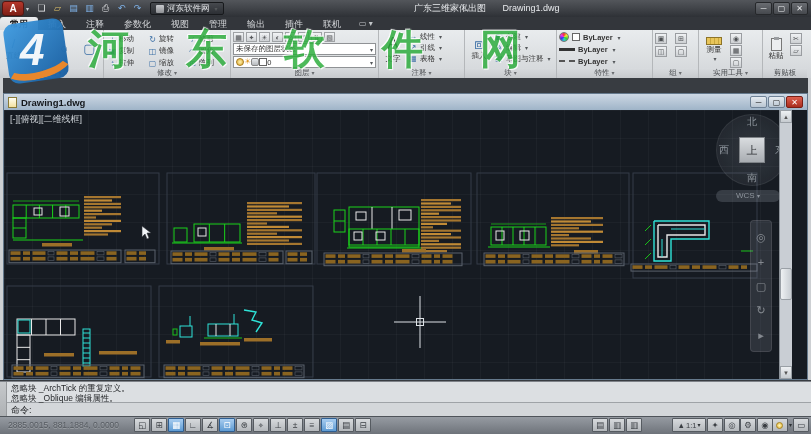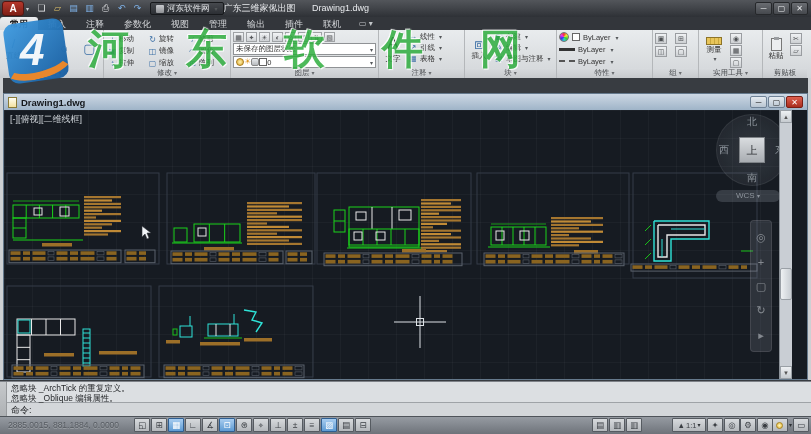--- a/index.html
+++ b/index.html
@@ -11,21 +11,21 @@
     background:linear-gradient(#53565b,#2e3136);display:flex;align-items:center;color:#d8dadd;font-size:9px;}
   .logo{width:22px;height:15px;margin-left:2px;border-radius:3px;
     background:linear-gradient(#b5382c,#7e1f16);color:#fff;font-weight:bold;font-size:10px;
     display:flex;align-items:center;justify-content:center;border:1px solid #551511;}
   .qat{display:flex;align-items:center;gap:3px;margin-left:6px;}
   .qic{width:13px;height:13px;font-size:9px;line-height:13px;text-align:center;color:#e8eaec;cursor:default;}
   .qic.blue{color:#7fb2e8;} .qic.yel{color:#e0c26a;}
   .wsbox{display:flex;align-items:center;gap:3px;margin-left:6px;padding:1px 5px;height:13px;
     background:linear-gradient(#46494e,#2c2f34);border:1px solid #17191c;border-radius:2px;font-size:8.5px;color:#e3e5e8;}
   .wsico{width:8px;height:8px;background:linear-gradient(#c8cace,#8e9094);border-radius:1px;}
-  .apptitle{flex:1;font-size:9px;color:#e9ebee;white-space:nowrap;overflow:hidden;}
+  .apptitle{flex:1;text-align:center;font-size:9px;color:#e9ebee;white-space:nowrap;overflow:hidden;}
   .apptitle .file{margin-left:14px;}
   .searchwrap{display:flex;align-items:center;gap:3px;margin-right:4px;}
   .search{width:104px;height:12px;background:#3c3f44;border:1px solid #1b1d20;color:#cfd2d5;
     font-size:8px;padding:0 3px;}
   .search::placeholder{color:#9a9da1;}
   .tico{width:12px;height:12px;text-align:center;line-height:12px;font-size:9px;color:#d6d8db;}
   .badge{width:12px;height:12px;background:#2a6bc0;border:1px solid #123a70;color:#fff;font-weight:bold;
     font-size:9px;text-align:center;line-height:11px;border-radius:2px;}
   .helpc{width:12px;height:12px;border-radius:50%;border:1px solid #9a9da1;font-size:8px;text-align:center;line-height:11px;color:#e0e2e5;}
   .winbtns{display:flex;gap:1px;margin:0 3px 0 5px;}
@@ -60,21 +60,21 @@
   .ddarr{font-size:6px;color:#55585b;margin-left:2px;}
   .bulb{width:8px;height:8px;border-radius:50%;background:radial-gradient(#fff3b0,#dca62e);border:1px solid #a87c1d;}
   .sun{color:#e0992a;font-size:8px;line-height:8px;}
   .keyi{width:8px;height:8px;background:linear-gradient(#e8eaec,#b8bbbe);border:1px solid #888;border-radius:2px;}
   .swatch{width:8px;height:8px;background:#fff;border:1px solid #666;}
   .anrow{display:flex;align-items:center;gap:2px;height:11px;font-size:7.5px;color:#333;}
   .anrow .g{color:#3a6ea5;font-size:8px;width:10px;text-align:center;}
   .bigA{font-size:17px;color:#111;line-height:20px;}
   .wheel{width:10px;height:10px;border-radius:50%;border:1px solid #777;
     background:conic-gradient(#e33,#ee3,#3c3,#3cc,#33e,#e3e,#e33);}
-  .prow{display:flex;align-items:center;gap:3px;height:12px;font-size:7.5px;color:#333;}
+  .prow{display:flex;align-items:center;gap:3px;height:12px;font-size:7.5px;color:#333;font-weight:bold;}
   .lnthick{width:16px;height:3px;background:#333;}
   .lndash{width:16px;height:0;border-top:2px dashed #555;}
   .ruler{width:16px;height:8px;background:repeating-linear-gradient(90deg,#e8c55a 0 3px,#caa83e 3px 4px);border:1px solid #8d7428;}
   .clipb{width:11px;height:13px;background:#eceef0;border:1px solid #777;position:relative;}
   .clipb:before{content:"";position:absolute;left:2px;top:-2px;width:5px;height:3px;background:#9a9da1;}
   .smico{width:12px;height:11px;background:linear-gradient(#f0f2f4,#cdd0d3);border:1px solid #9a9da1;
     font-size:7px;text-align:center;line-height:10px;color:#4d5053;}
 
   
   .wm{position:absolute;pointer-events:none;z-index:40;}

